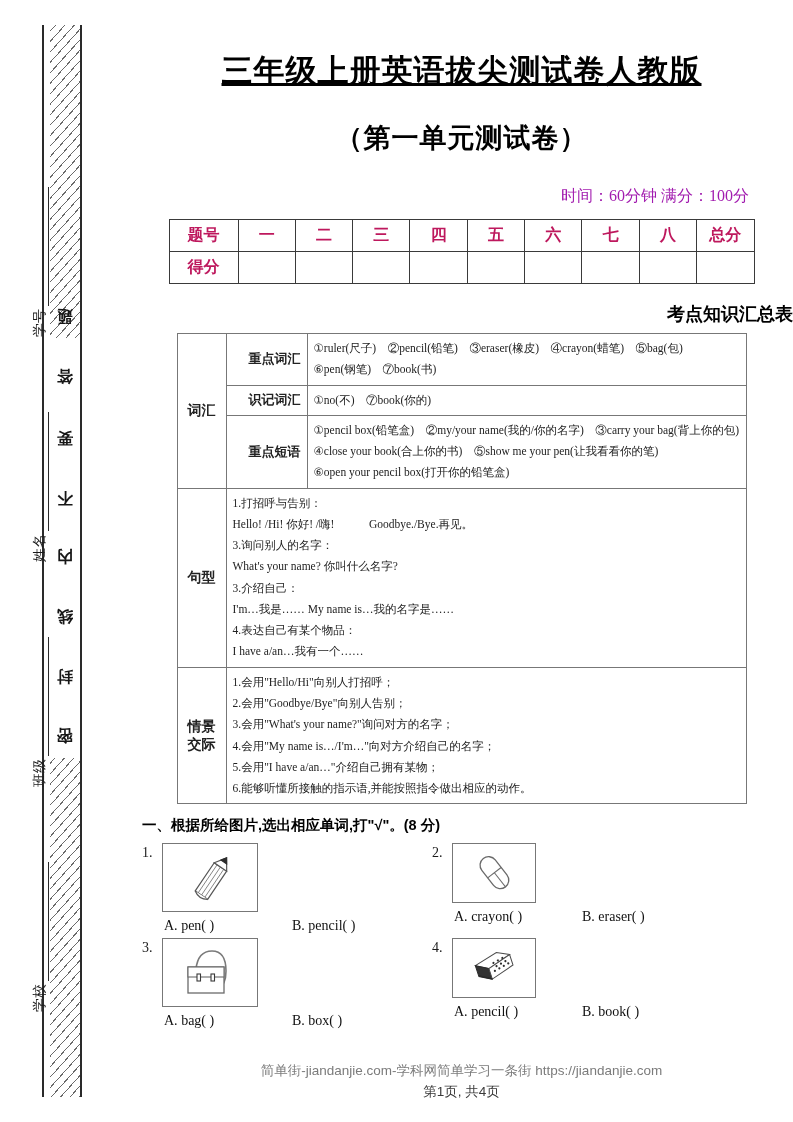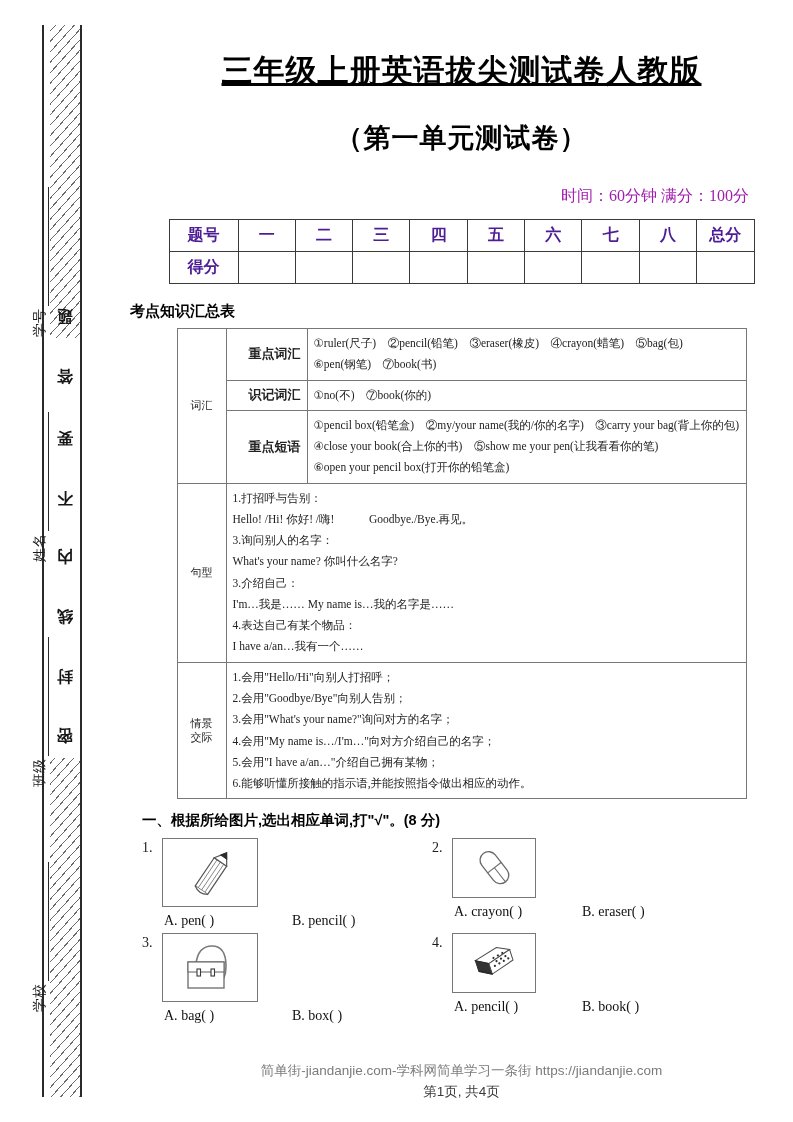--- a/index.html
+++ b/index.html
@@ -132,52 +132,52 @@
     table-layout: fixed;
   }
   #score-table td {
     border: 1px solid #3a3a3a;
     height: 29px;
     text-align: center;
     vertical-align: middle;
     font-size: 16px;
     font-weight: bold;
     font-family: "Liberation Sans", "DejaVu Sans", sans-serif;
-    color: #4c1d95;
+    color: #be185d;
   }
   #score-table td.rowhead { width: 66px; }
 
   
   #kb-title {
     margin: 18px 0 7px 0;
-    text-align: left;
+    text-align: right;
     font-family: Liberation Mono, monospace;
-    font-size: 15px;
+    font-size: 18px;
     font-weight: bold;
     color: #000;
   }
   #kb-table {
     margin: 0 auto;
     border-collapse: collapse;
     width: 570px;
     table-layout: fixed;
     border: 1.3px solid #555;
   }
   #kb-table td {
     border: 1px solid #777;
     padding: 4px 6px;
     vertical-align: middle;
     color: #222;
   }
   td.kb-cat {
     width: 36px;
     text-align: center;
     font-family: "Liberation Sans", "DejaVu Sans", sans-serif;
-    font-weight: normal;
-    font-size: 11px;
+    font-weight: bold;
+    font-size: 14px;
     line-height: 1.25;
   }
   td.kb-sub {
     width: 68px;
     text-align: right;
     font-family: "Liberation Sans", "DejaVu Sans", sans-serif;
     font-weight: bold;
     font-size: 13px;
   }
   td.kb-body {

